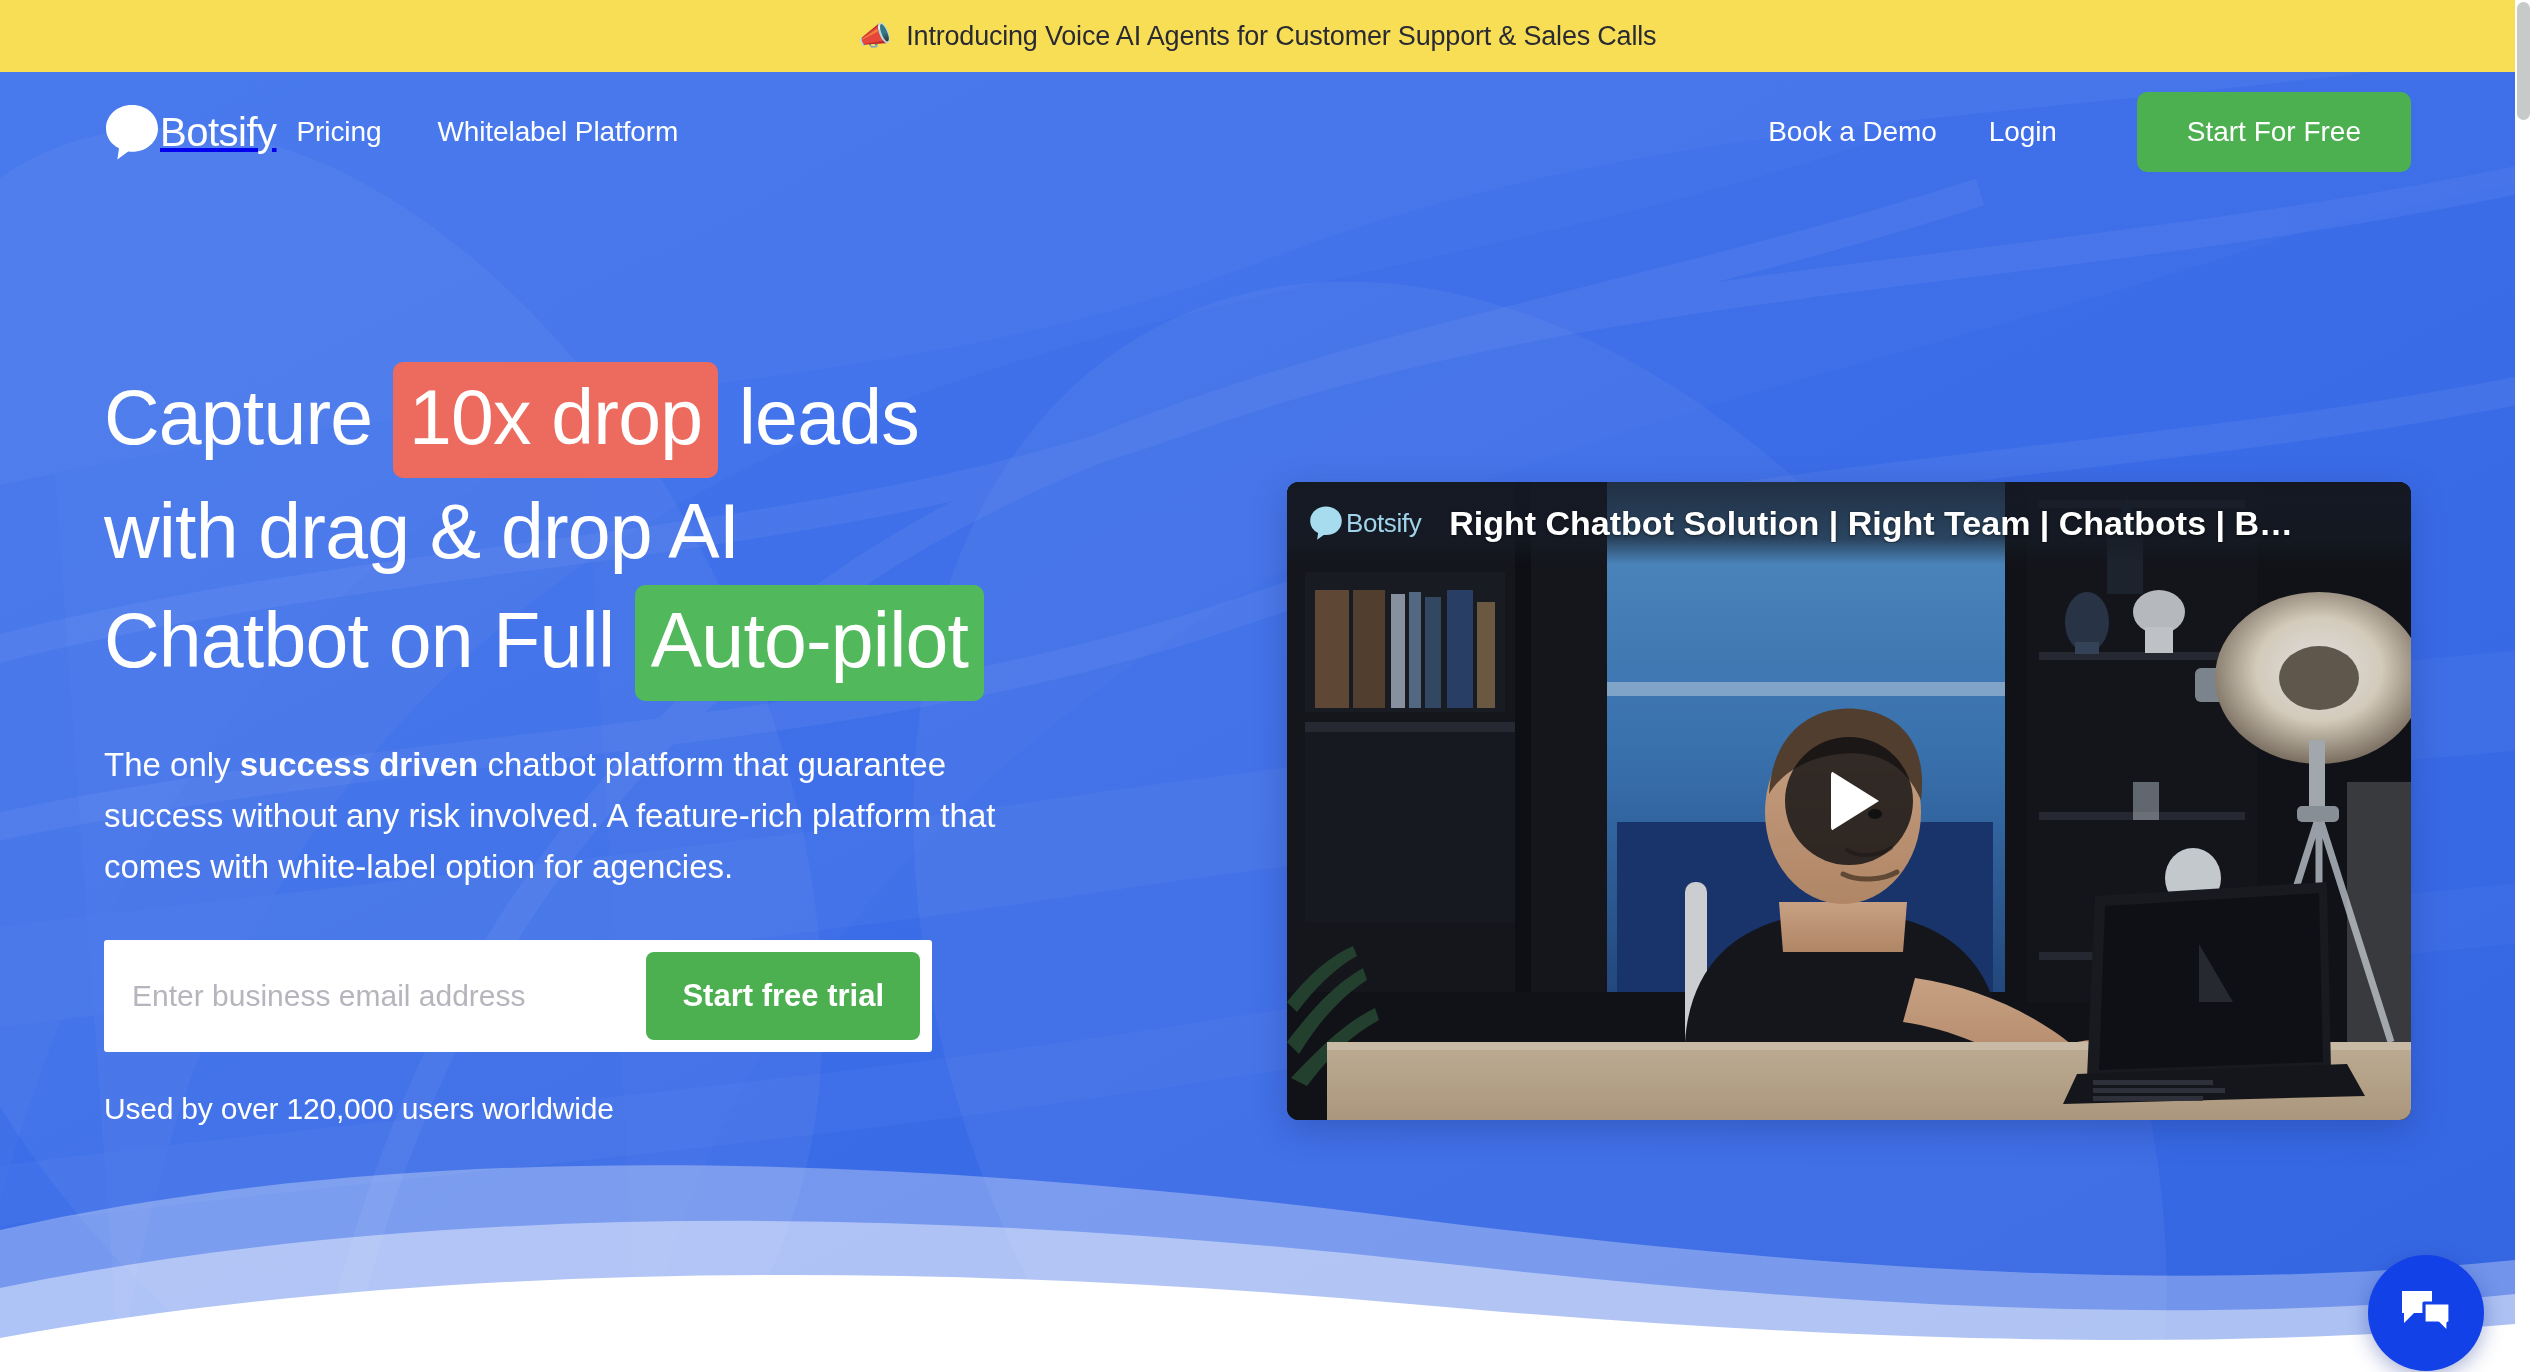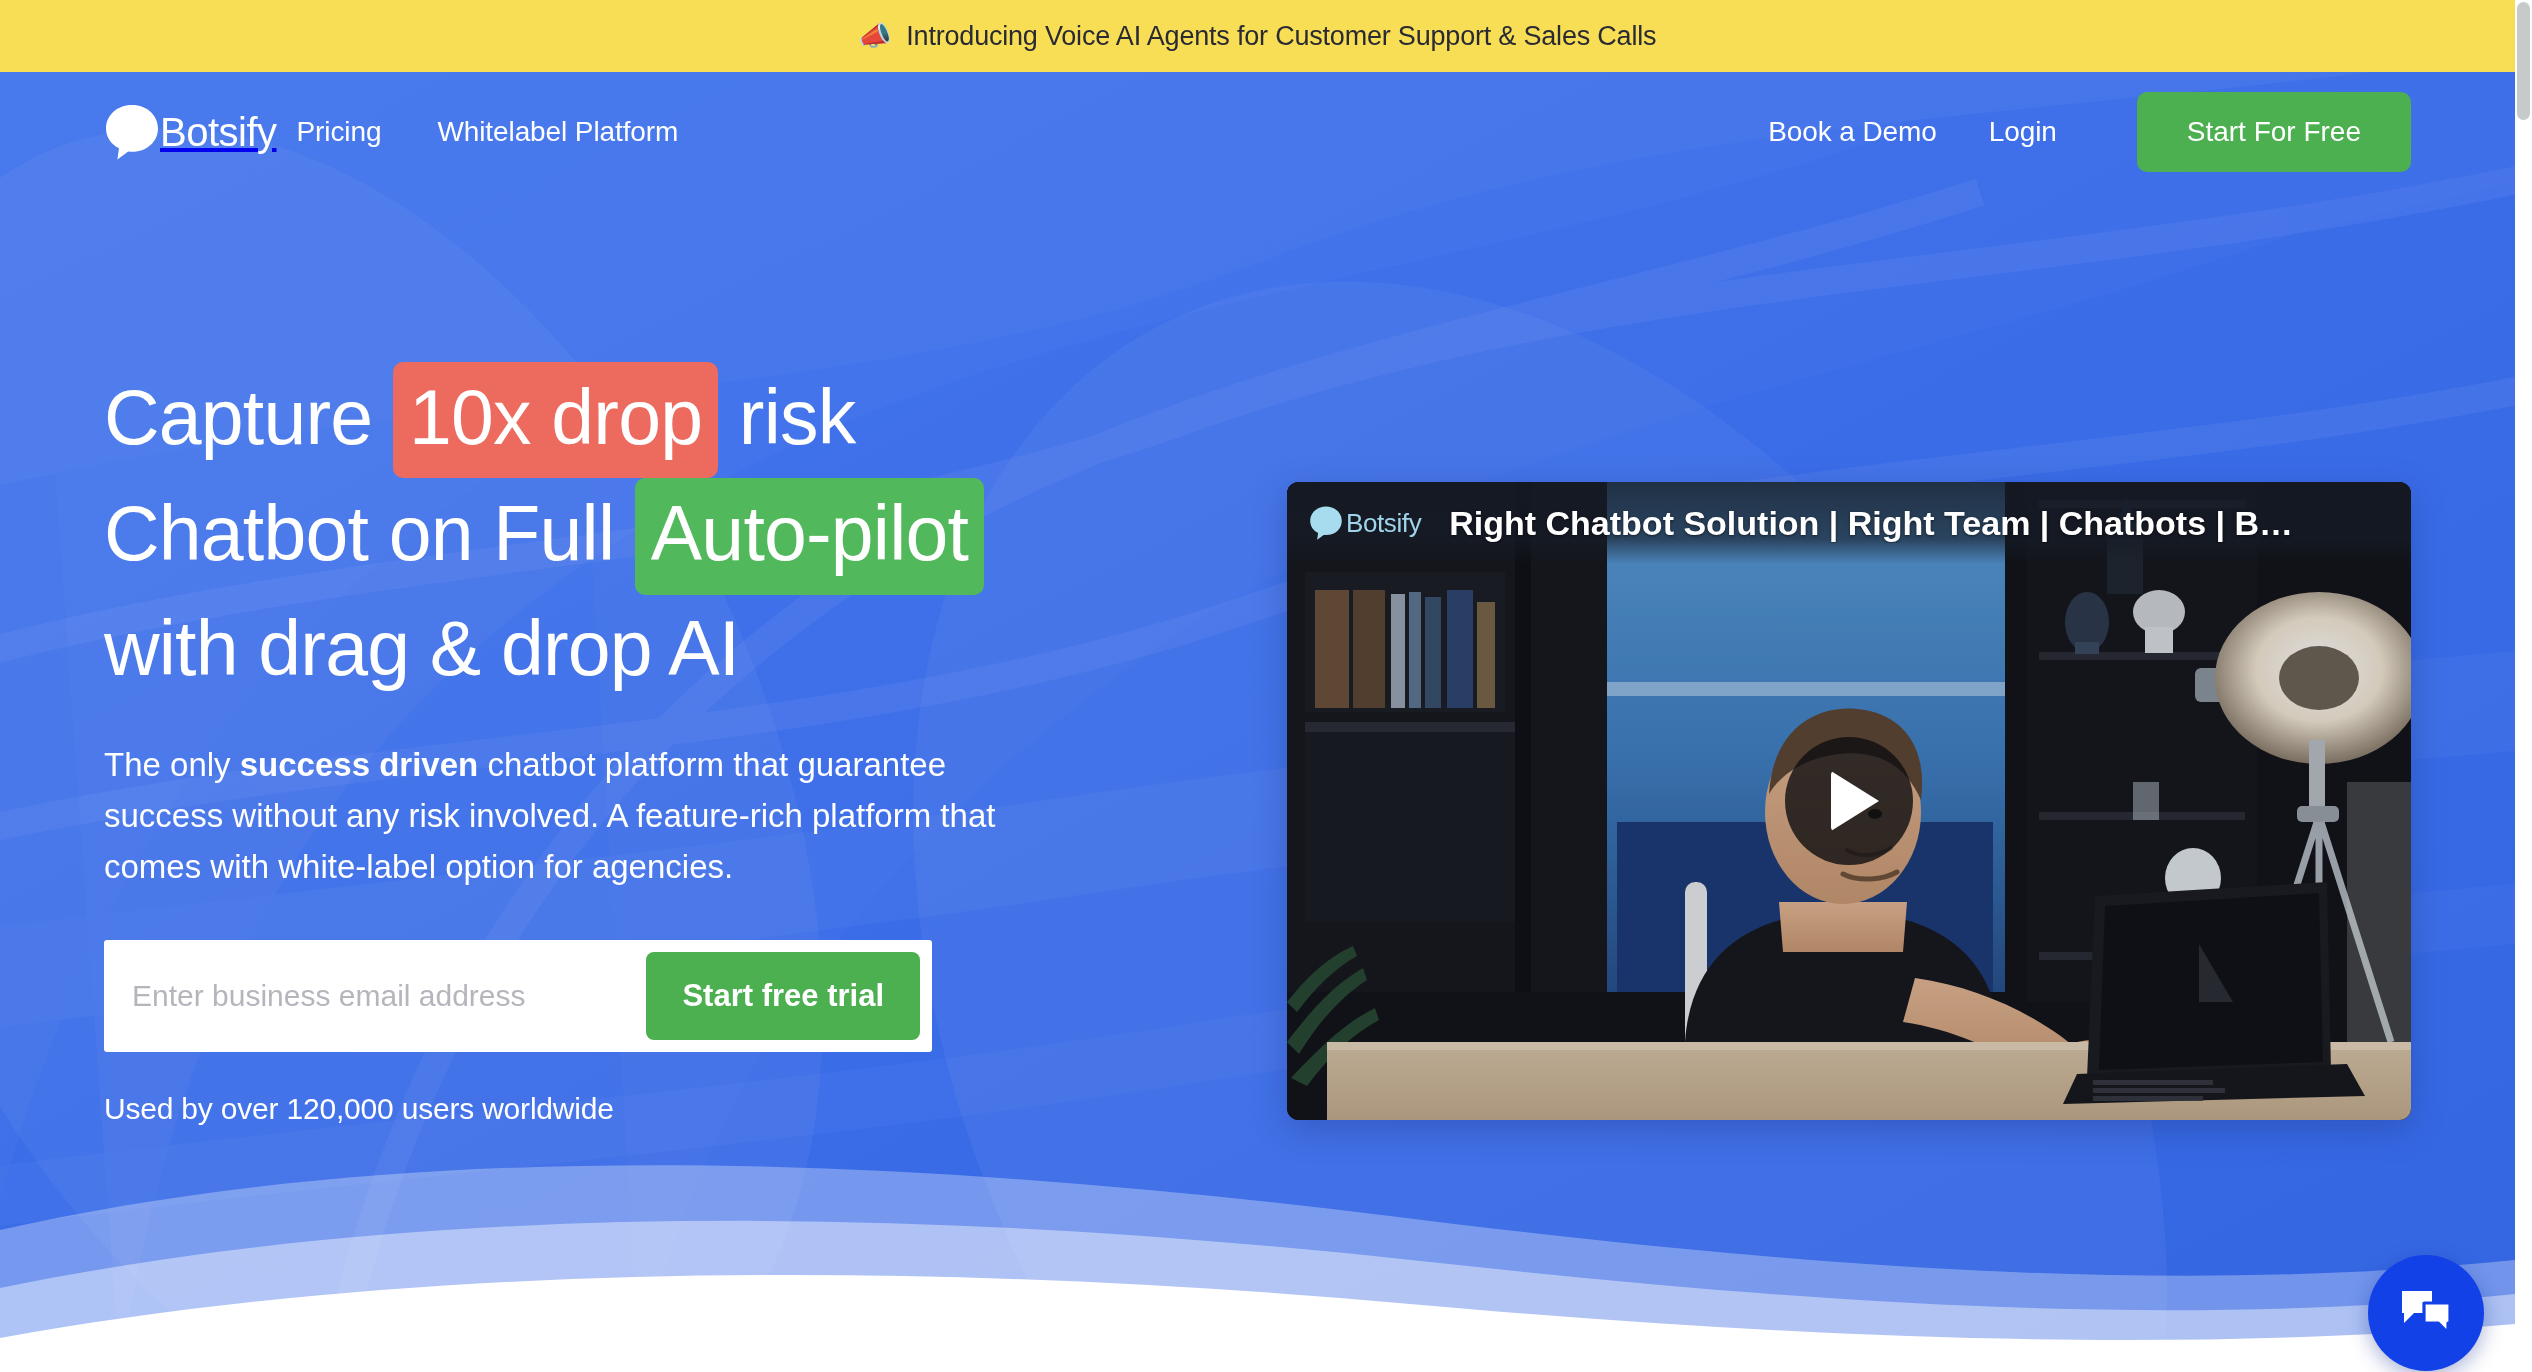--- a/index.html
+++ b/index.html
@@ -304,23 +304,23 @@
         <a class="nav-link" href="#">Login</a>
         <button class="cta-nav">Start For Free</button>
       </div>
     </div>
 
     <div class="hero-inner">
 
       <div class="hero-left">
 
         <h1 class="headline">
-          <span class="hl-line"><span>Capture </span><span class="hl-mark red">10x drop</span><span> risk</span></span>
+          <span class="hl-line"><span>Capture </span><span class="hl-mark red">10x drop</span><span> leads</span></span>
+          <span class="hl-line">with drag &amp; drop AI</span>
           <span class="hl-line"><span>Chatbot on Full </span><span class="hl-mark green">Auto-pilot</span></span>
-          <span class="hl-line">with drag &amp; drop AI</span>
         </h1>
 
         <p class="subtext"><span>The only </span><b>success driven</b><span> chatbot platform that guarantee success without any risk involved. A feature-rich platform that comes with white-label option for agencies.</span></p>
 
         <div class="trial-form">
           <input class="trial-input" type="email" placeholder="Enter business email address" style="">
           <button class="trial-btn">Start free trial</button>
         </div>
 
         <div class="used-by">Used by over 120,000 users worldwide</div>

